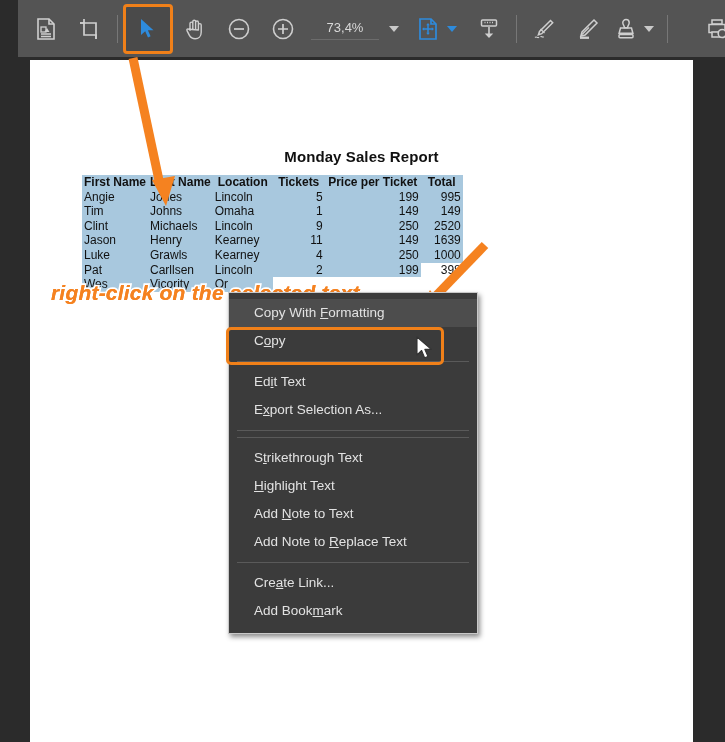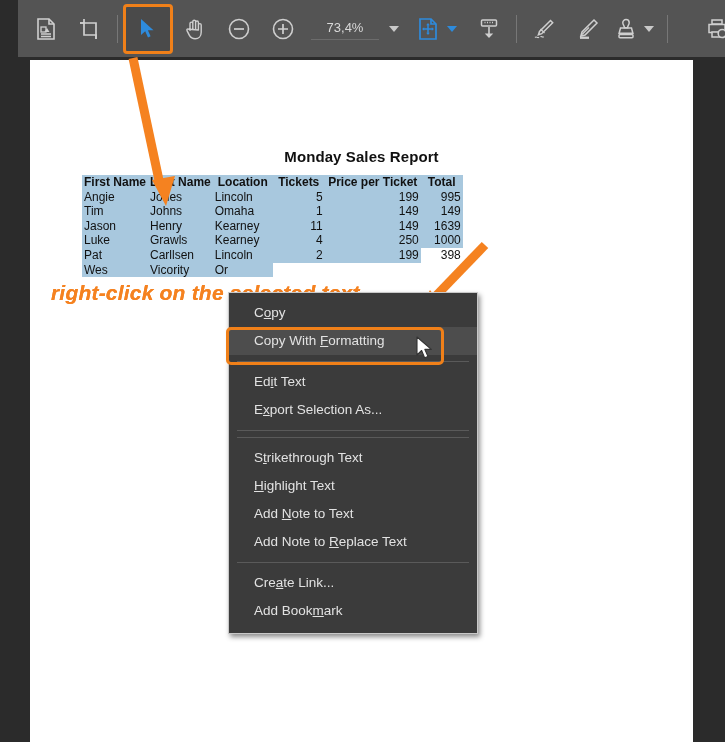--- a/index.html
+++ b/index.html
@@ -357,20 +357,28 @@
           </tr>
           <tr>
             <td class="c-first sel">Tim</td>
             <td class="c-last sel">Johns</td>
             <td class="c-loc sel">Omaha</td>
             <td class="c-tick sel">1</td>
             <td class="c-price sel">149</td>
             <td class="c-total sel">149</td>
           </tr>
           <tr>
+            <td class="c-first sel">Clint</td>
+            <td class="c-last sel">Michaels</td>
+            <td class="c-loc sel">Lincoln</td>
+            <td class="c-tick sel">9</td>
+            <td class="c-price sel">250</td>
+            <td class="c-total sel">2520</td>
+          </tr>
+          <tr>
             <td class="c-first sel">Jason</td>
             <td class="c-last sel">Henry</td>
             <td class="c-loc sel">Kearney</td>
             <td class="c-tick sel">11</td>
             <td class="c-price sel">149</td>
             <td class="c-total sel">1639</td>
           </tr>
           <tr>
             <td class="c-first sel">Luke</td>
             <td class="c-last sel">Grawls</td>
@@ -413,22 +421,22 @@
     </g>
 
     <g>
       <path d="M485 245 L432 300" stroke="#f58220" stroke-width="9" fill="none"></path>
       <path d="M416 315 L430 290 L443 307 Z" fill="#f58220"></path>
     </g>
   </svg>
 
   <div id="context-menu">
 
+    <div class="menu-item highlighted">Copy With <u>F</u>ormatting</div>
     <div class="menu-item">C<u>o</u>py</div>
-    <div class="menu-item highlighted">Copy With <u>F</u>ormatting</div>
     <div class="menu-sep"></div>
 
     <div class="menu-item">Ed<u>i</u>t Text</div>
     <div class="menu-item">E<u>x</u>port Selection As...</div>
     <div class="menu-sep"></div>
 
     <div class="menu-sep"></div>
 
     <div class="menu-item">S<u>t</u>rikethrough Text</div>
     <div class="menu-item"><u>H</u>ighlight Text</div>

